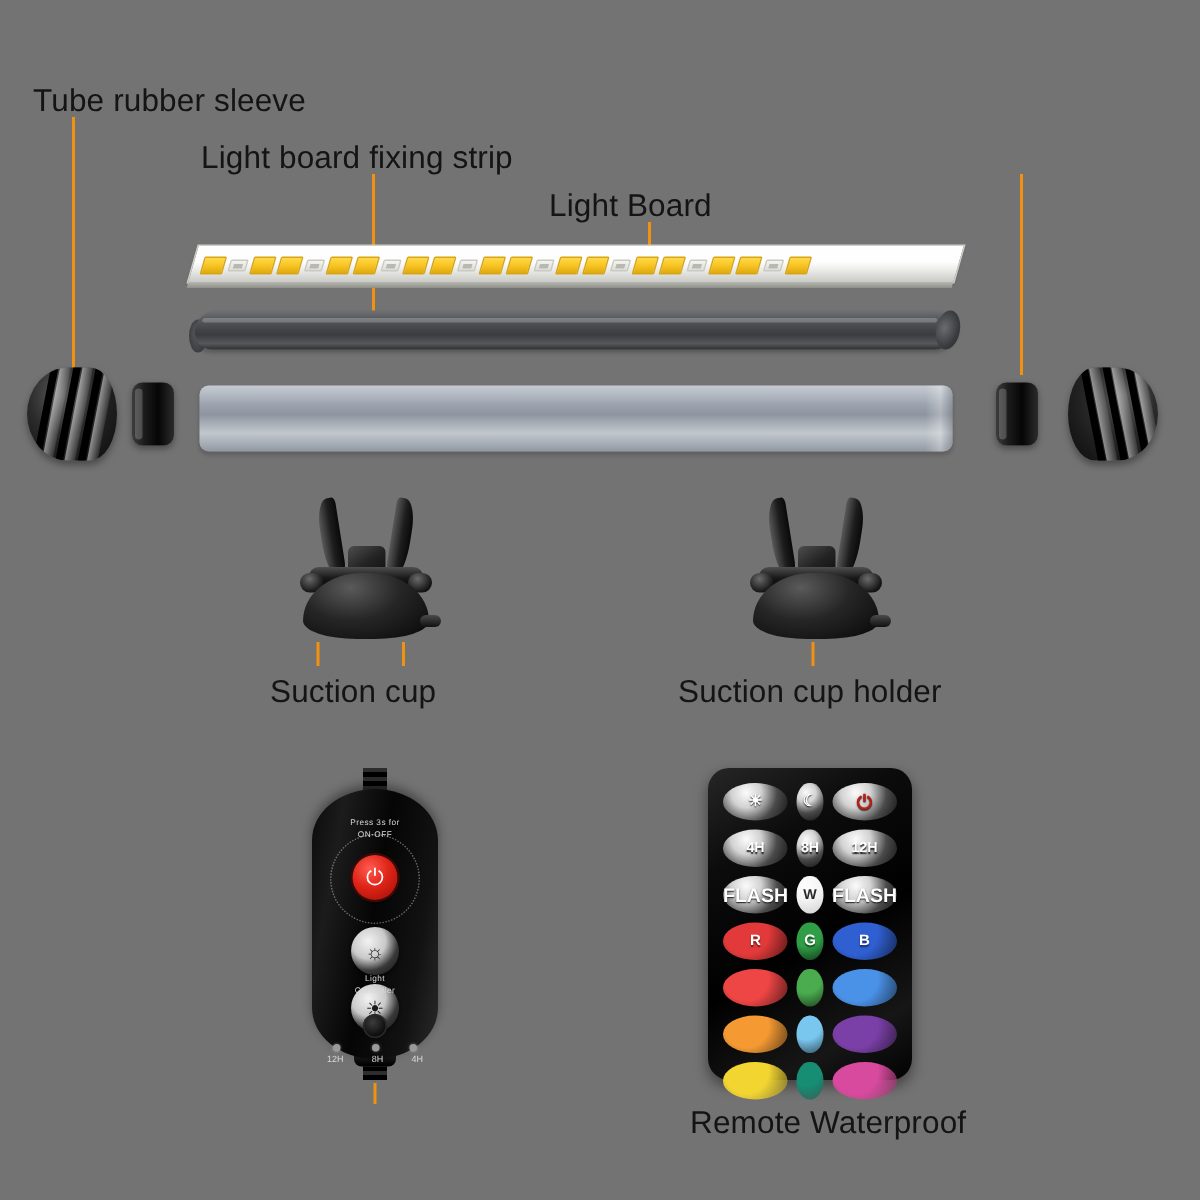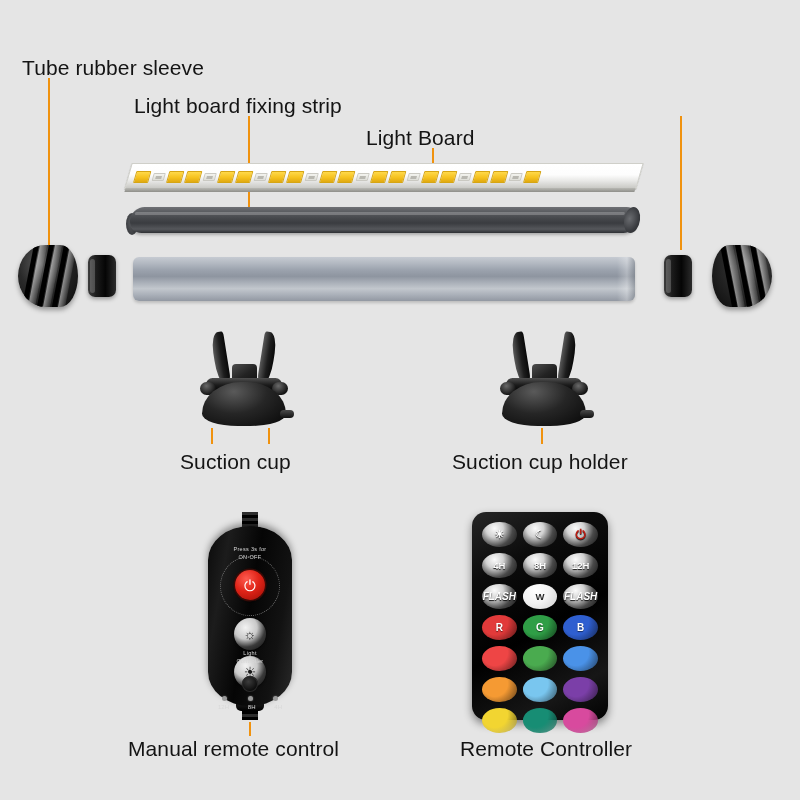--- a/index.html
+++ b/index.html
@@ -3,21 +3,21 @@
 <meta charset="utf-8">
 <style>
   * { box-sizing: border-box; }
   html, body {
     margin: 0; padding: 0;
     width: 800px; height: 800px;
     background: #ffffff;
     font-family: "Liberation Sans", sans-serif;
     overflow: hidden;
   }
-  #stage { position: relative; width: 800px; height: 800px; background:#e5e5e5; }
+  #stage { position: relative; width: 800px; height: 800px; background:#737373; }
 
   
   .label {
     position: absolute;
     font-family: "Liberation Sans", sans-serif;
     color: #141414;
     white-space: nowrap;
     letter-spacing: .1px;
   }
   .lbl-top   { font-size: 21px; }
@@ -260,21 +260,21 @@
   }
   .rm-btn.silver {
     background: radial-gradient(circle at 36% 26%, #fbfbfb 0%, #d2d2d2 30%, #4a4a4a 62%, #121212 100%);
     color:#fff;
     text-shadow: 0 1px 1px rgba(0,0,0,.9);
   }
   .rm-btn.white {
     background: radial-gradient(circle at 36% 26%, #ffffff 0%, #f3f3f3 45%, #cfcfcf 100%);
     color:#2a2a2a; text-shadow:none;
   }
-  .rm-btn.small { font-size: 10px; font-style: italic; }
+  .rm-btn.small { font-size: 13px; }
   .rm-btn .ico { font-size: 11px; line-height:1; }
   .rm-btn.power .ico { color:#c01b11; font-size:13px; }
   .rm-color {
     height: 25px; border-radius: 50%;
     display:flex; align-items:center; justify-content:center;
     font-size: 10px; font-weight:bold; color:#fff;
     text-shadow: 0 1px 1px rgba(0,0,0,.55);
     font-family:"Liberation Sans", sans-serif;
   }
 </style>
@@ -449,16 +449,15 @@
         <div class="rm-color" style="background: radial-gradient(circle at 36% 26%, rgb(121, 198, 239) 0%, rgb(121, 198, 239) 45%, rgba(0, 0, 0, 0.35) 130%);"></div>
         <div class="rm-color" style="background: radial-gradient(circle at 36% 26%, rgb(123, 63, 168) 0%, rgb(123, 63, 168) 45%, rgba(0, 0, 0, 0.35) 130%);"></div>
         <div class="rm-color" style="background: radial-gradient(circle at 36% 26%, rgb(242, 213, 49) 0%, rgb(242, 213, 49) 45%, rgba(0, 0, 0, 0.35) 130%);"></div>
         <div class="rm-color" style="background: radial-gradient(circle at 36% 26%, rgb(23, 141, 116) 0%, rgb(23, 141, 116) 45%, rgba(0, 0, 0, 0.35) 130%);"></div>
         <div class="rm-color" style="background: radial-gradient(circle at 36% 26%, rgb(216, 74, 158) 0%, rgb(216, 74, 158) 45%, rgba(0, 0, 0, 0.35) 130%);"></div>
       </div>
   </div>
 
   <div class="leader" style="left:249px; top:722px; height:14px;"></div>
 
-  <div class="label lbl-bot" style="left:128px; top:737px;">Manual remote control</div>
-  <div class="label lbl-bot" style="left:460px; top:737px;">Remote Controller</div>
+  <div class="label lbl-bot" style="left:460px; top:737px;">Remote Waterproof</div>
 
 </div>
 
 </body></html>

